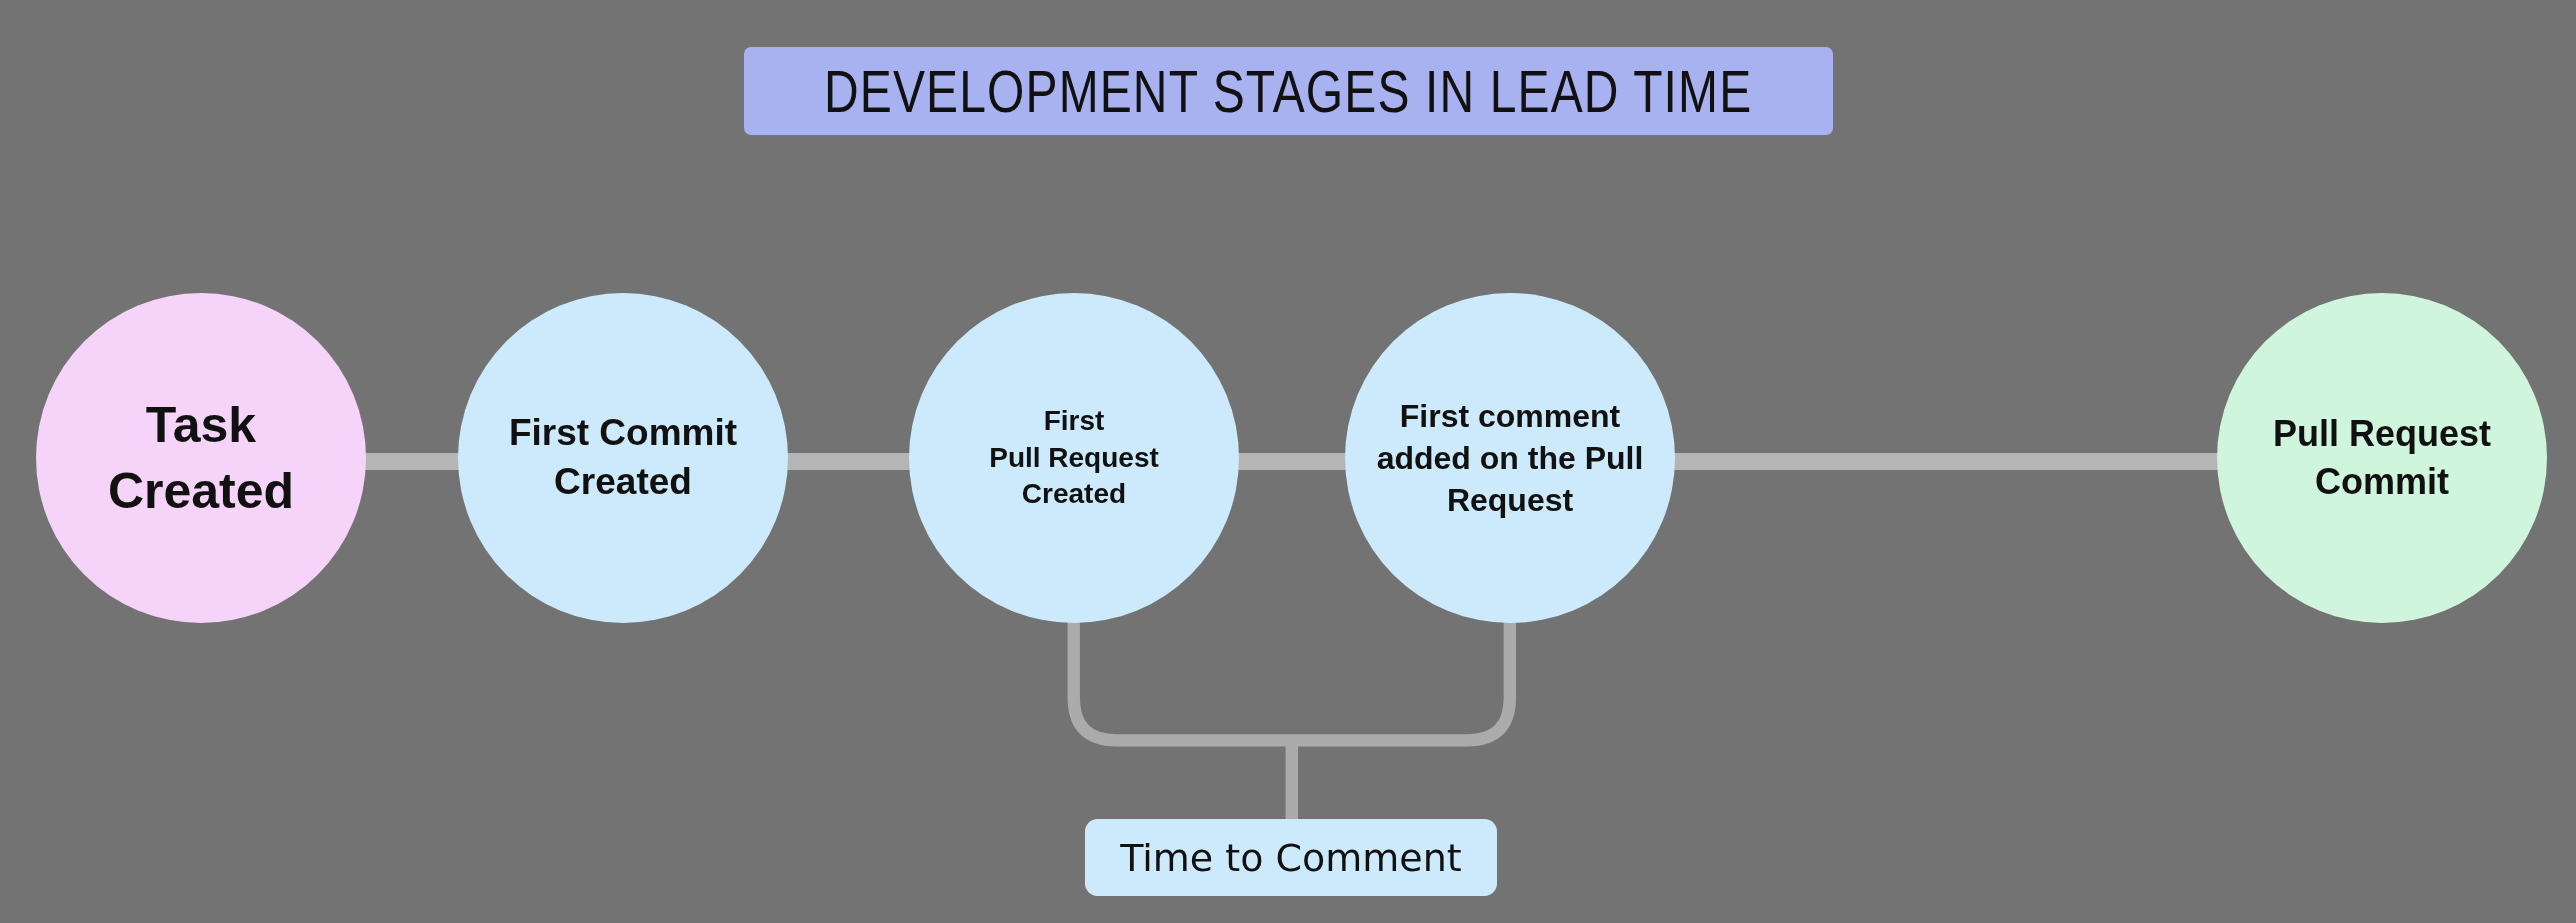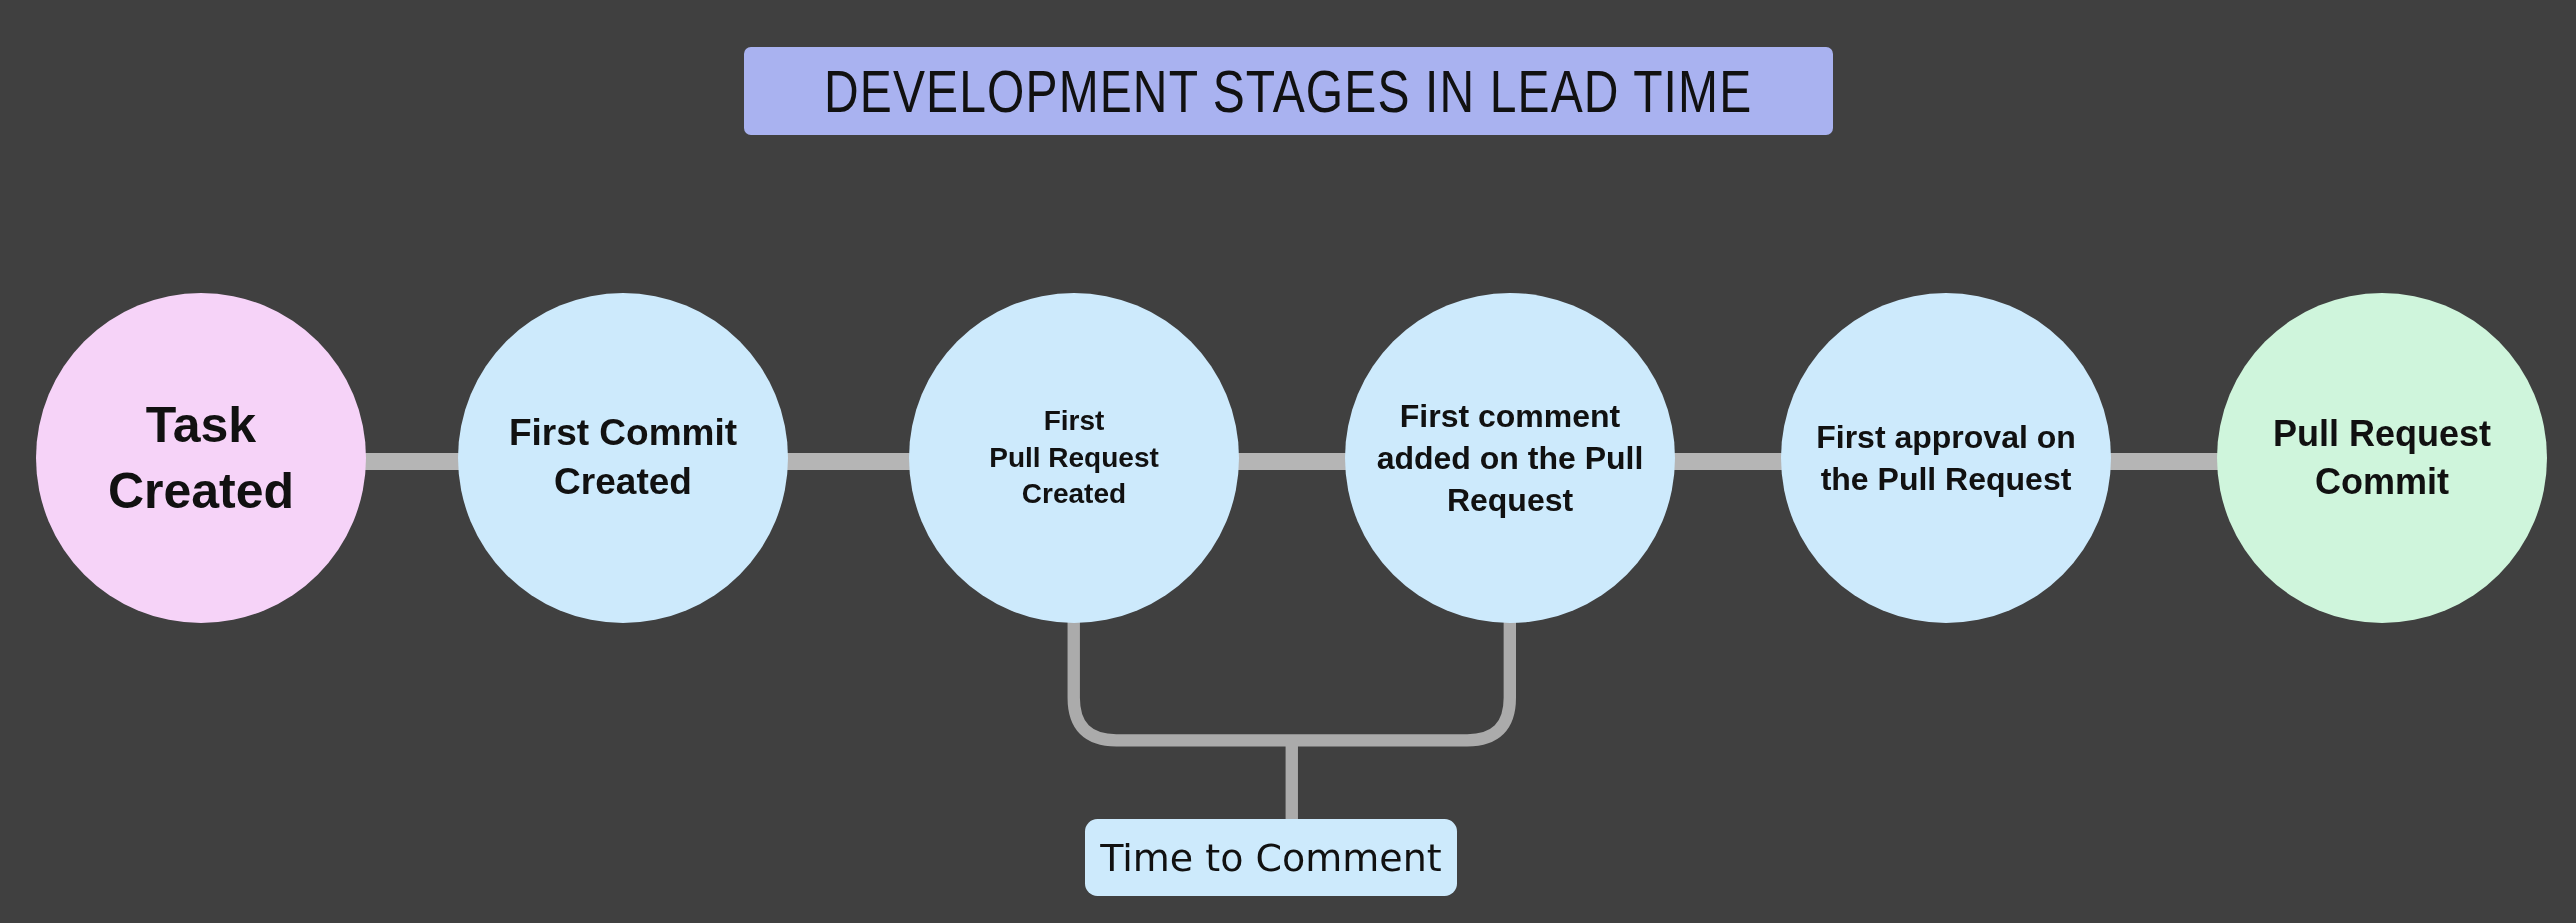--- a/index.html
+++ b/index.html
@@ -1,19 +1,19 @@
 <!DOCTYPE html>
 <html style="font-size:11px"><head>
 <meta charset="utf-8">
 <style>
   html,body{margin:0;padding:0;background:#ffffff;}
   .canvas{
     position:relative;
     width:2576px;height:923px;
-    background:#404040;
+    background:#737373;
     overflow:hidden;
     font-family:"Liberation Sans", sans-serif;
   }
   .title-box{
     position:absolute;
     left:744px;top:47px;width:1089px;height:88px;
     border-radius:6.9px;
     display:flex;align-items:center;justify-content:center;
   }
   .title-text{
@@ -50,21 +50,21 @@
   .s1{left:458px; font-size:37px;}
   .s2{left:909px;font-size:28px;}
   .s3{left:1345px;font-size:32px;}
   .s4{left:1781px;font-size:32px;}
   .s5{left:2217px;font-size:36px;}
   .bracket-svg{
     position:absolute;left:0;top:0;z-index:1;
   }
   .annotation{
     position:absolute;
-    left:1085px;top:819px;width:372px;height:77px;
+    left:1085px;top:819px;width:412px;height:77px;
     border-radius:12.4px;
     display:flex;align-items:center;justify-content:center;
     z-index:2;
     font-family:"DejaVu Sans", sans-serif;
     font-size:38px;
     color:#111111;
   }
 </style>
 </head>
 <body>
@@ -101,24 +101,20 @@
     <span>Pull Request</span>
     <span>Created</span>
   </div>
 
   <div class="stage s3" style="background: rgb(205, 234, 252);">
     <span>First comment</span>
     <span>added on the Pull</span>
     <span>Request</span>
   </div>
 
-  <div class="stage s4" style="background: rgb(205, 234, 252);">
-    <span>First approval on</span>
-    <span>the Pull Request</span>
-  </div>
 
   <div class="stage s5" style="background: rgb(207, 245, 220);">
     <span>Pull Request</span>
     <span>Commit</span>
   </div>
 
   <div class="annotation" style="background: rgb(205, 234, 252);">
     <span>Time to Comment</span>
   </div>
 

